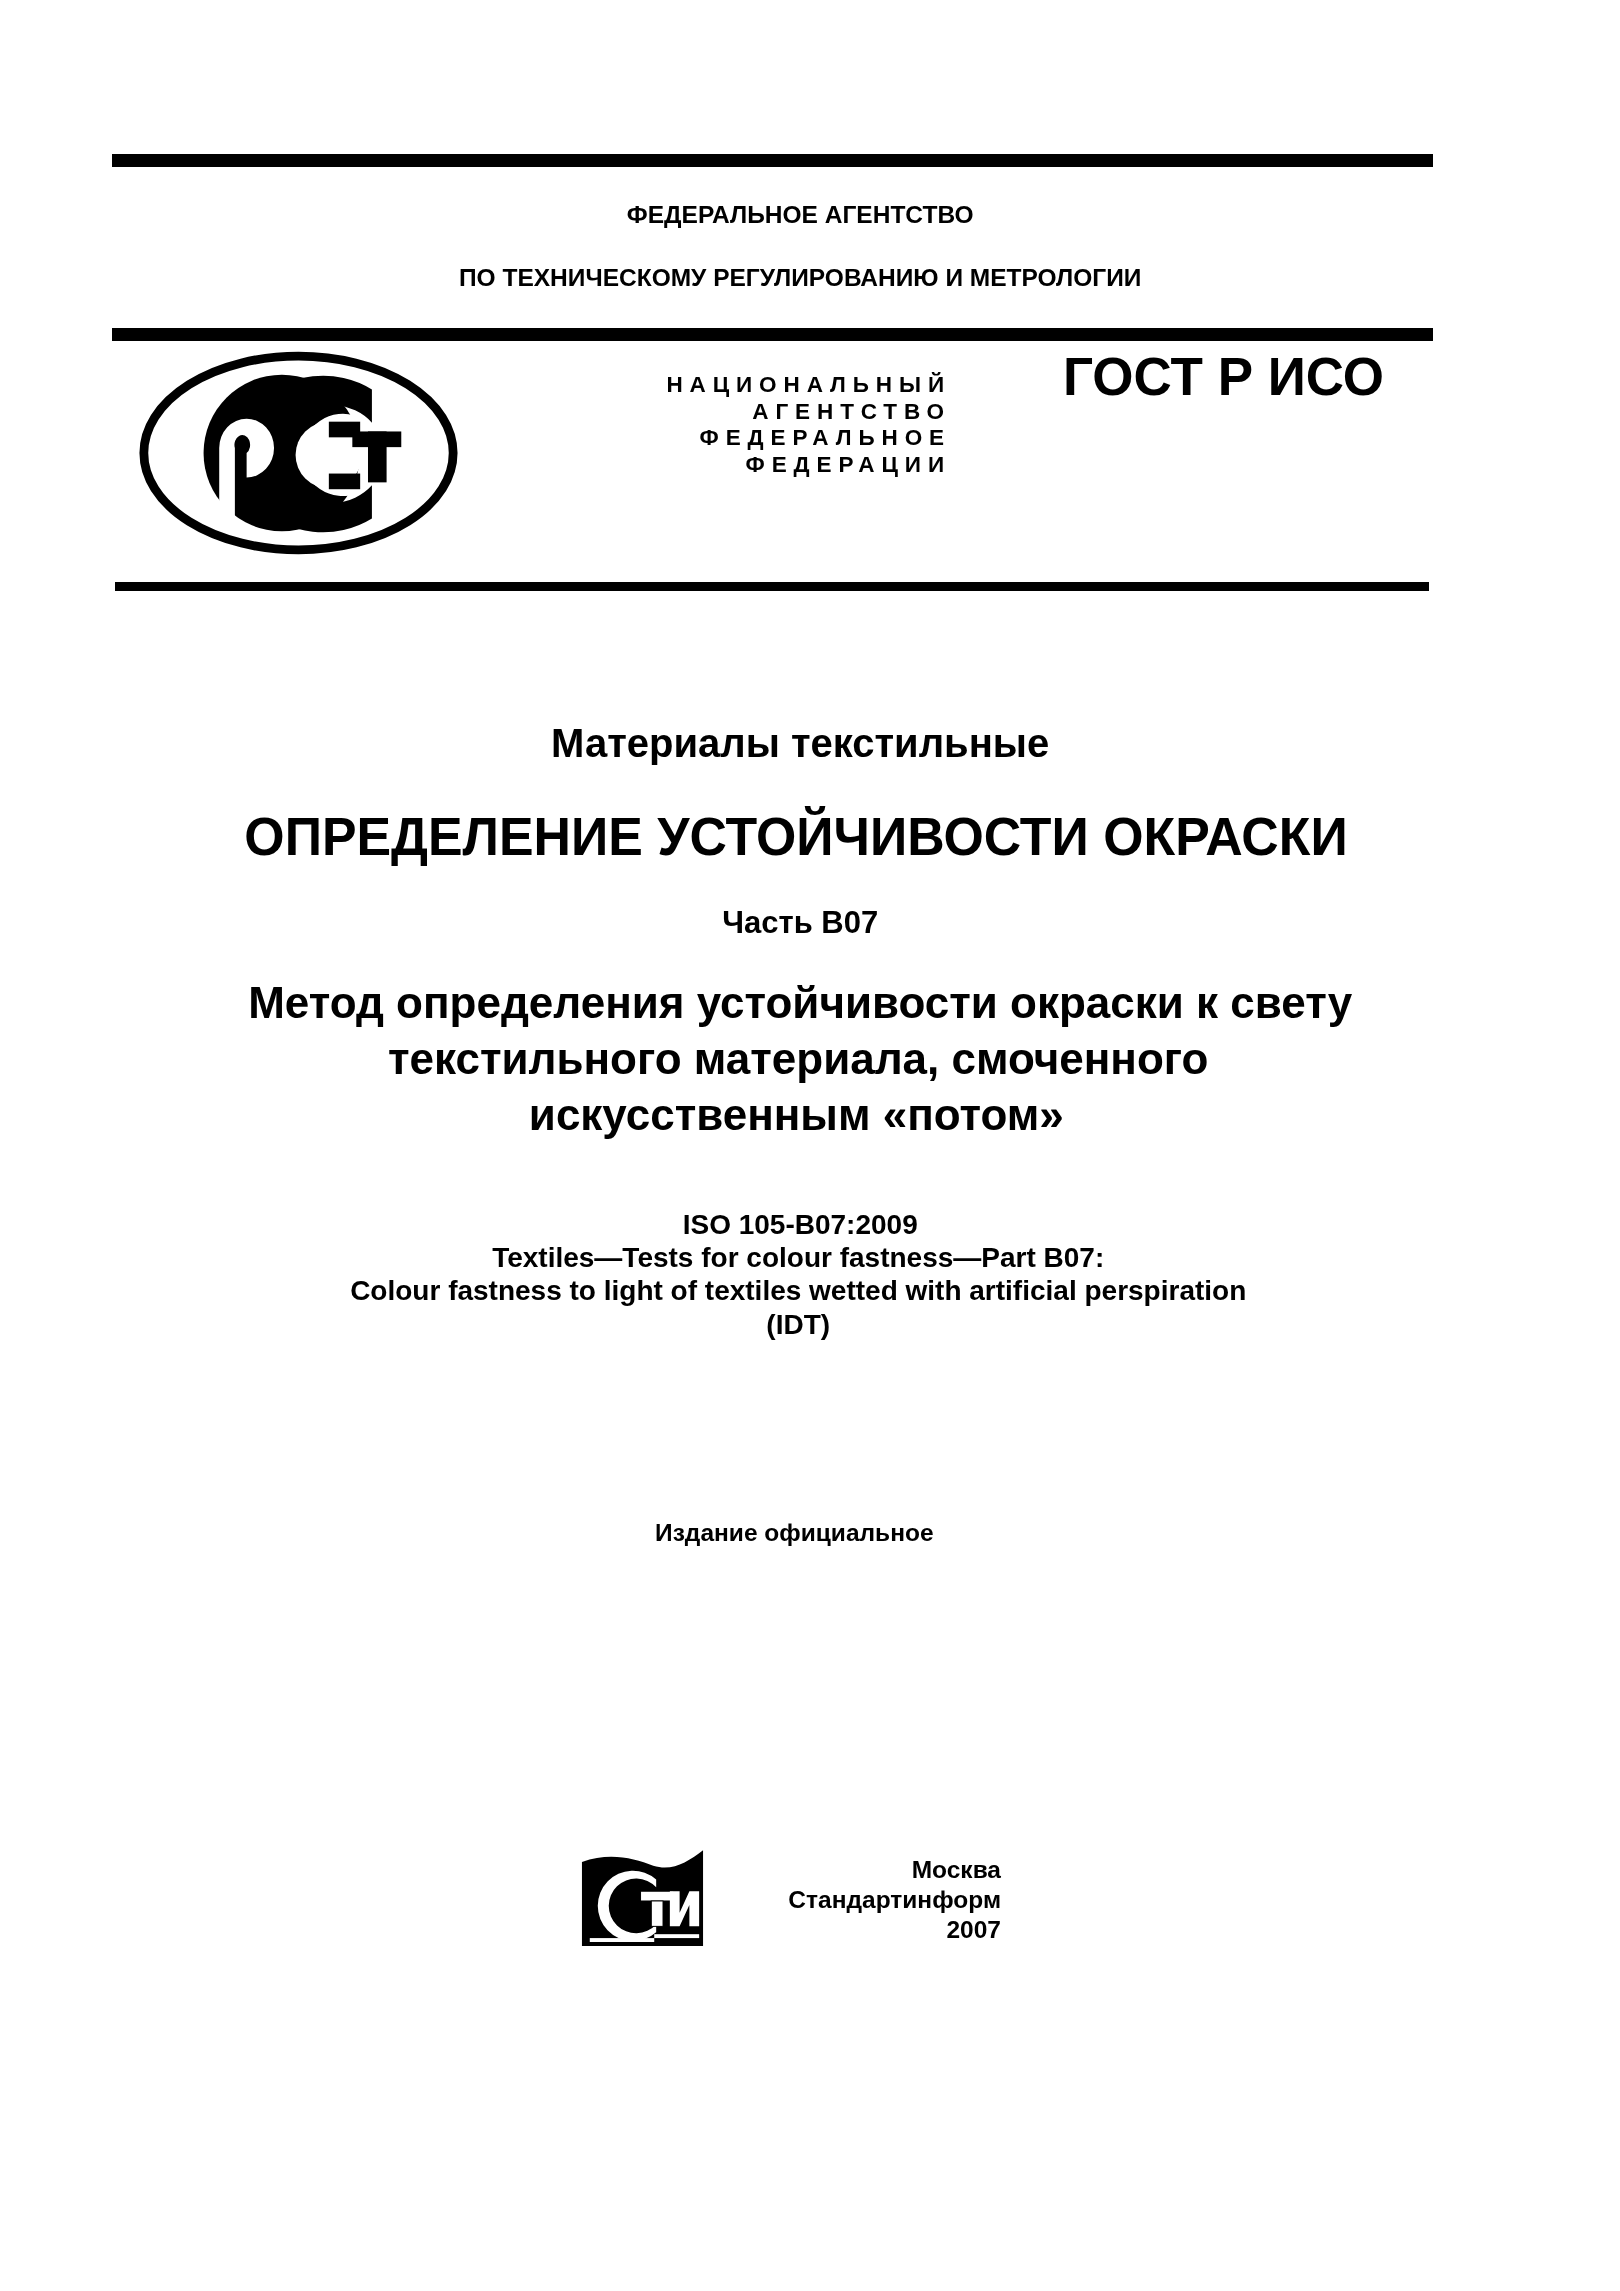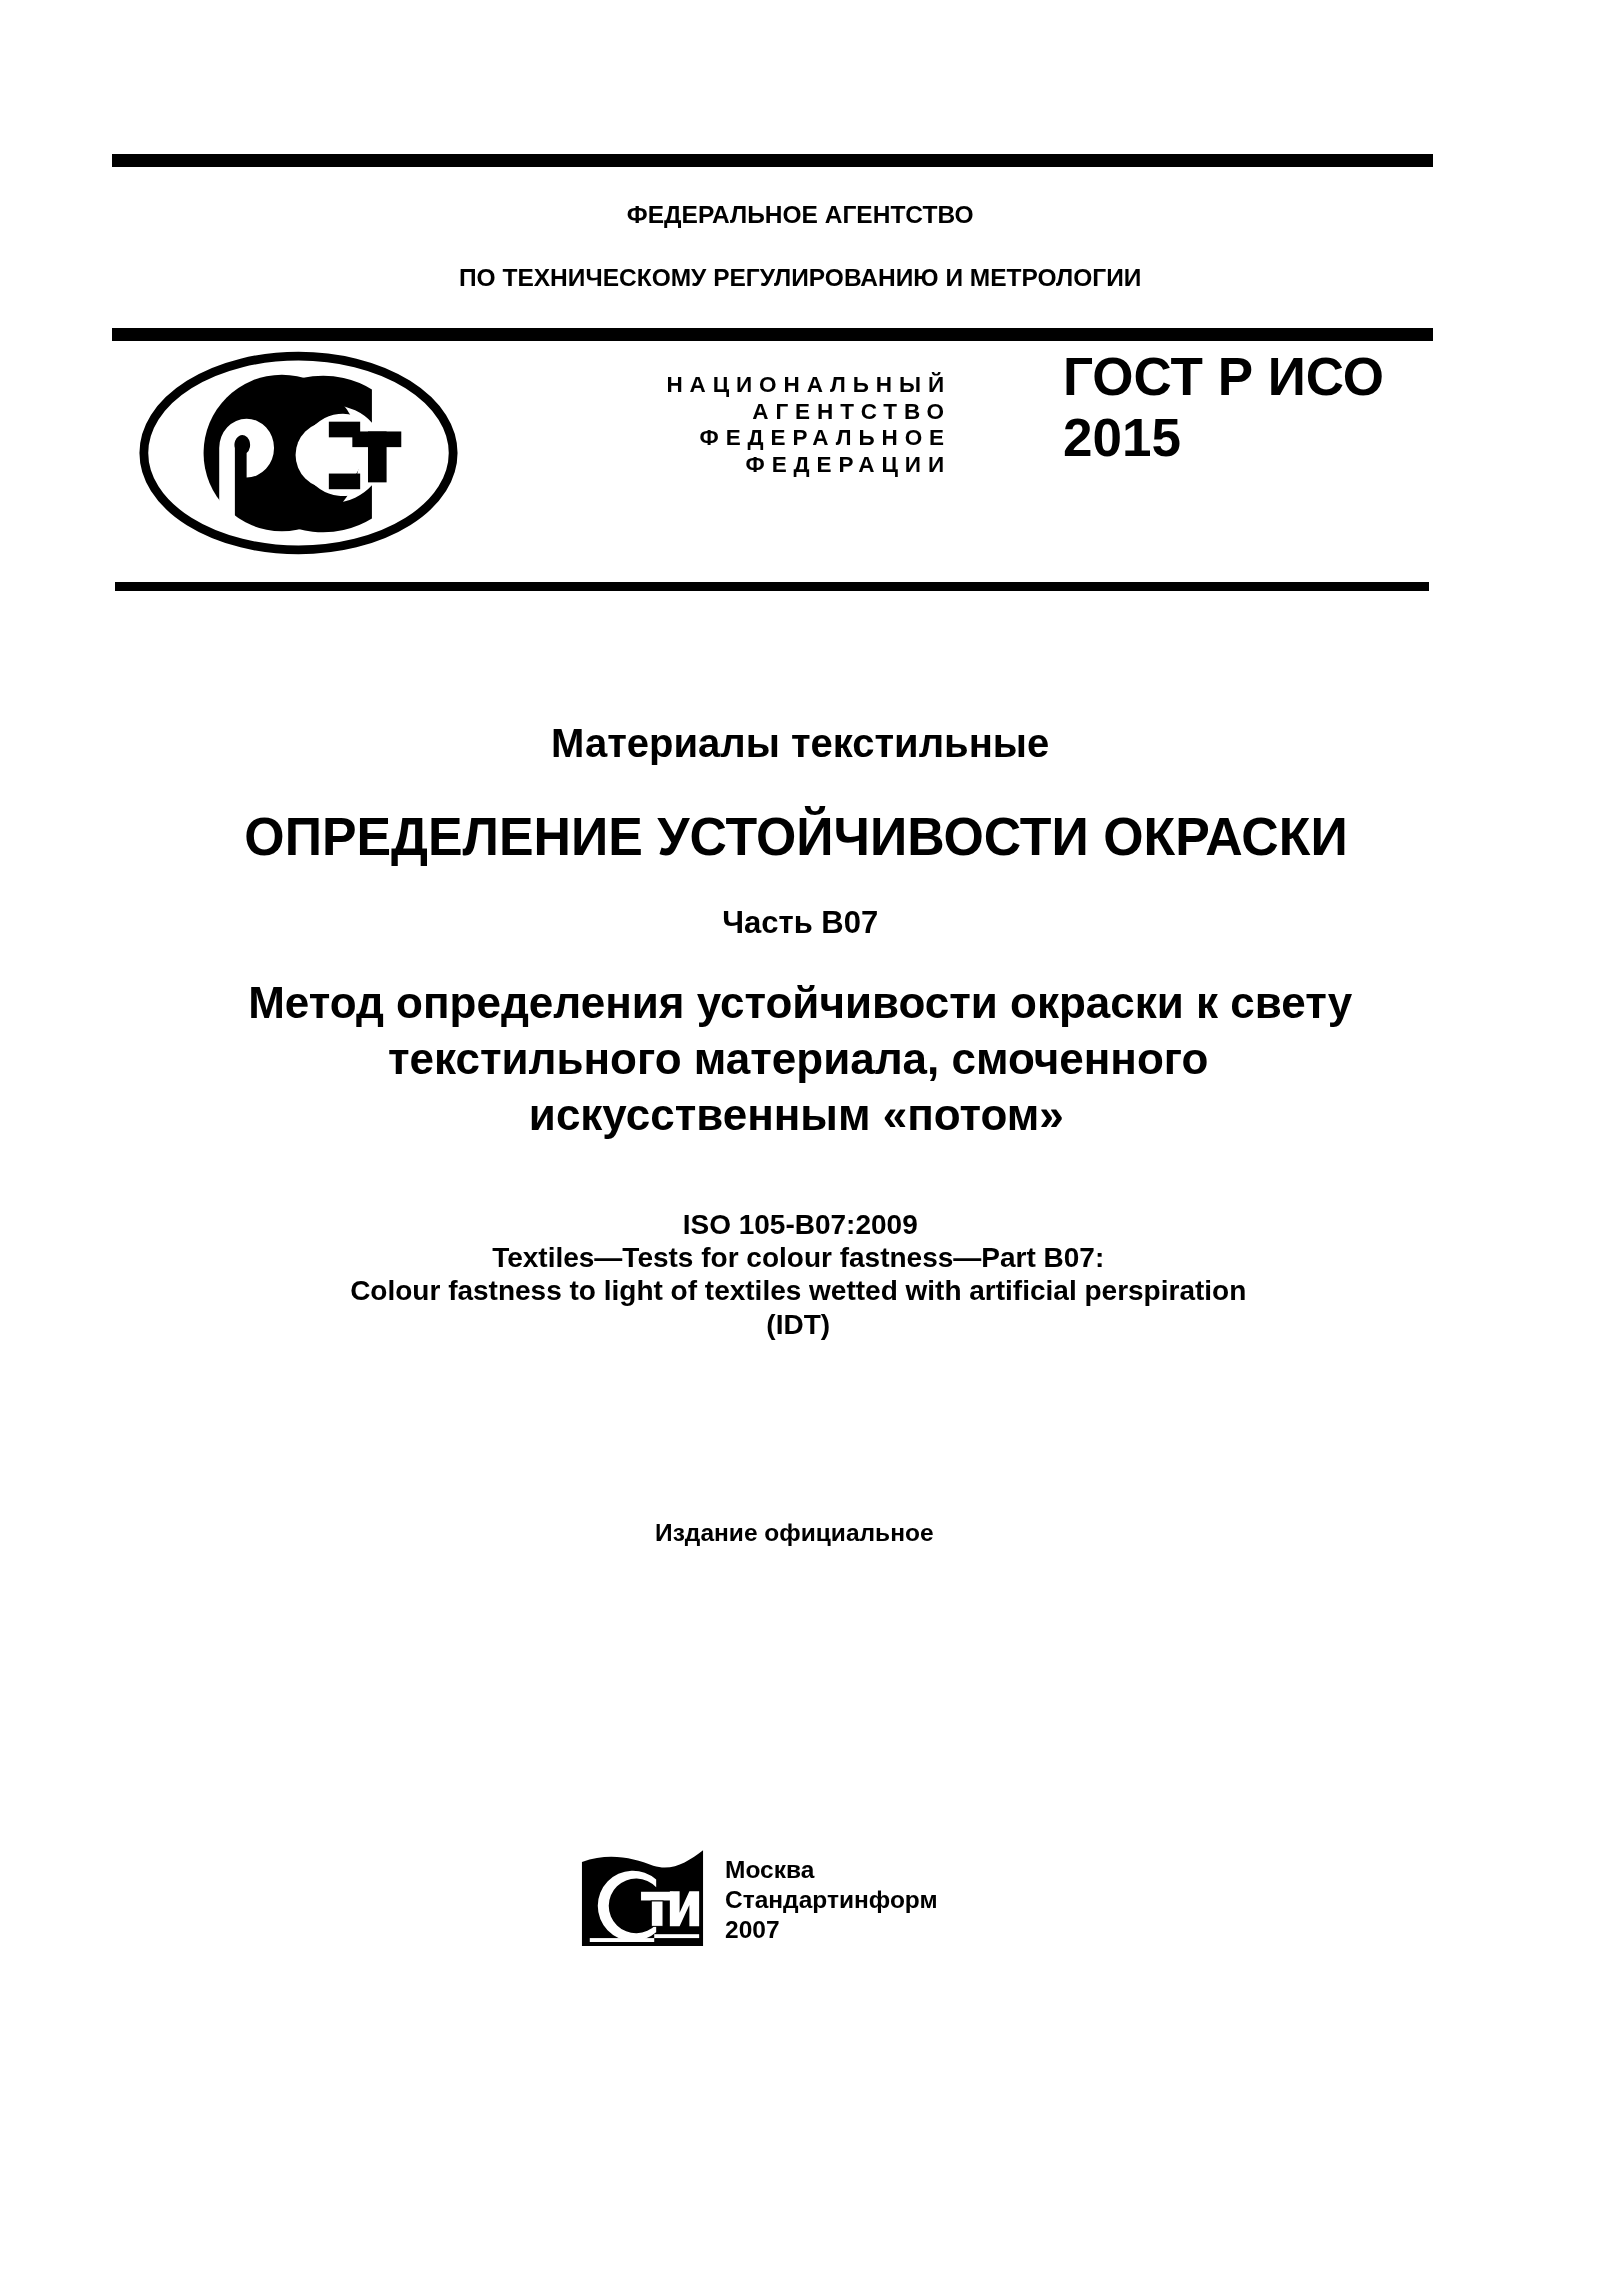--- a/index.html
+++ b/index.html
@@ -57,21 +57,21 @@
     .title-main { font-size: 54px; line-height: 63px; transform: scaleX(0.96); transform-origin: center; }
     .title-part { font-size: 31px; line-height: 39px; }
     .title-method { font-size: 44px; line-height: 56px; }
     .iso-block { font-size: 28px; line-height: 33px; }
     .edition { font-size: 24.5px; line-height: 29px; }
     .publisher {
       position: absolute;
       left: 725px;
       top: 1855px;
       width: 276px;
-      text-align: left;
+      text-align: right;
       font-weight: bold;
       font-size: 24.5px;
       line-height: 30px;
       white-space: nowrap;
     }
     svg { display: block; }
   </style>
 </head>
 <body>
 
@@ -105,21 +105,20 @@
 
 <div class="nat-block">
   <div>НАЦИОНАЛЬНЫЙ</div>
   <div>АГЕНТСТВО</div>
   <div>ФЕДЕРАЛЬНОЕ</div>
   <div>ФЕДЕРАЦИИ</div>
 </div>
 
 <div class="gost-block">
   <div>ГОСТ Р ИСО</div>
-  <div>2015</div>
 </div>
 
 <div class="rule" style="left:115px; top:582px; width:1314px; height:8.8px;"></div>
 
 <div class="center-text title-sub" style="top:719px; left:-9.8px;">Материалы текстильные</div>
 <div class="center-text title-main" style="top:805px; left:-13.7px;">ОПРЕДЕЛЕНИЕ УСТОЙЧИВОСТИ ОКРАСКИ</div>
 <div class="center-text title-part" style="top:903px; left:-9.8px;">Часть B07</div>
 
 <div class="center-text title-method" style="top:975px; left:-9.8px;">Метод определения устойчивости окраски к свету</div>
 <div class="center-text title-method" style="top:1031px; left:-11.8px;">текстильного материала, смоченного</div>

